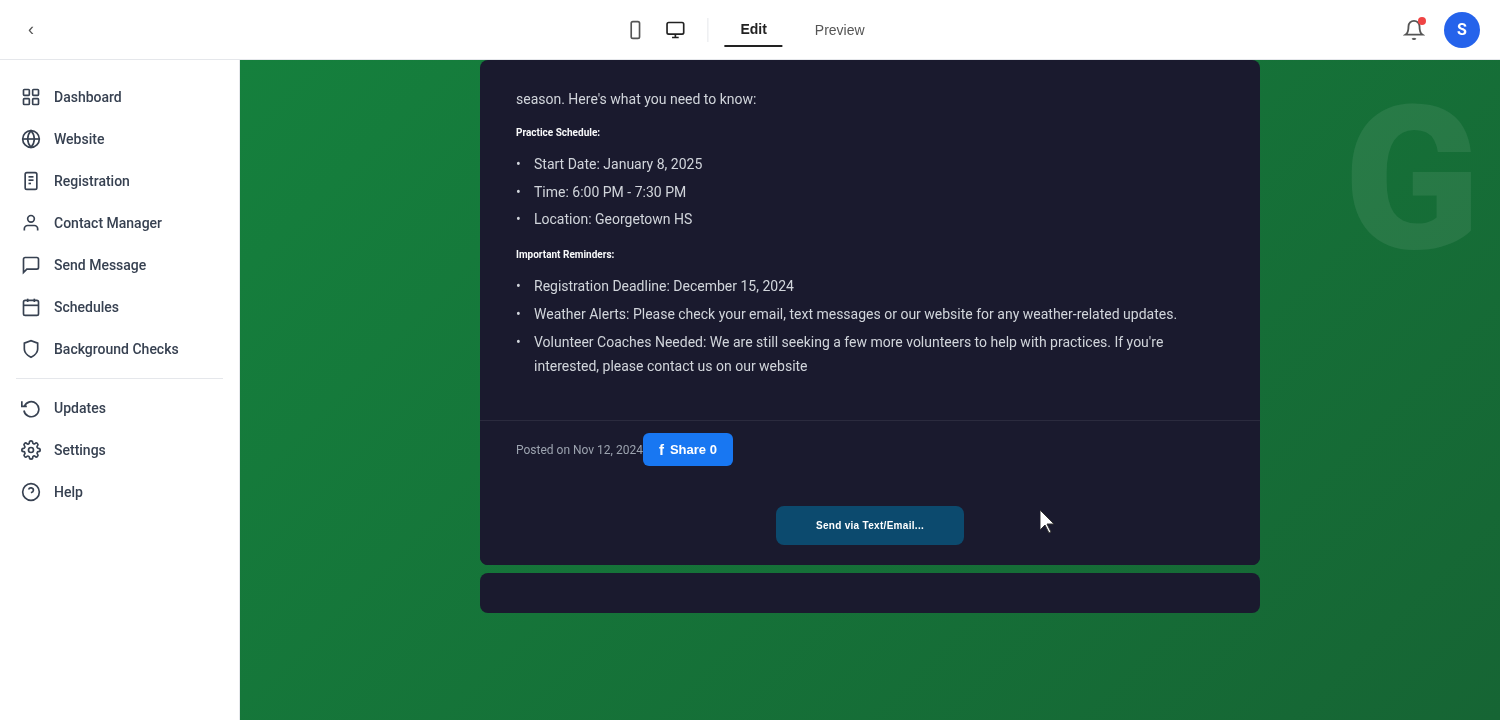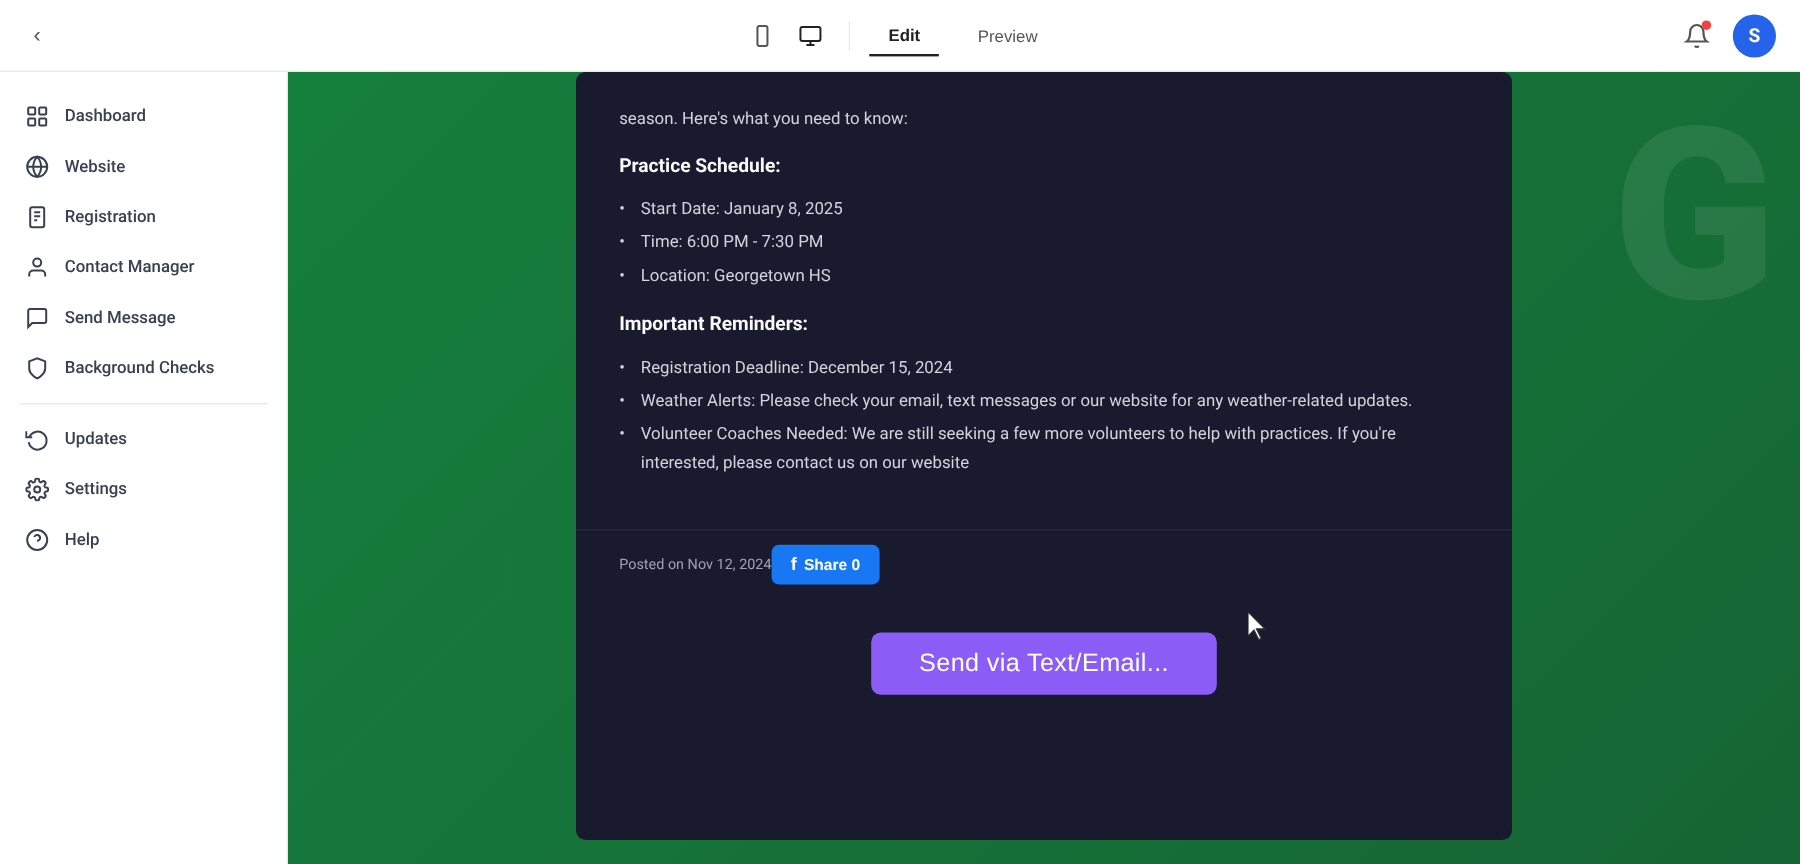--- a/index.html
+++ b/index.html
@@ -209,21 +209,21 @@
     
     .article-container {
       position: absolute;
       top: 0;
       left: 50%;
       transform: translateX(-50%);
       width: 780px;
       height: 100%;
       overflow-y: auto;
       display: flex;
-      flex-direction: row;
+      flex-direction: column;
       gap: 0;
       padding-bottom: 20px;
     }
     .article-card {
       background: #1a1a2e;
       color: #e5e7eb;
       border-radius: 8px;
       overflow: hidden;
       margin-bottom: 0;
     }
@@ -247,21 +247,21 @@
       margin-bottom: 4px;
     }
     .article-body ul li::before {
       content: '•';
       position: absolute;
       left: 0;
     }
     .article-section-title {
       font-weight: 700;
       color: #f9fafb;
-      font-size: 16px;
+      font-size: 10px;
       margin-bottom: 10px;
       margin-top: 4px;
     }
     .article-footer {
       display: flex;
       align-items: center;
       justify-content: flex-start;
       padding: 12px 36px 20px;
       border-top: 1px solid rgba(255,255,255,0.08);
       margin-top: 8px;
@@ -288,27 +288,27 @@
       font-size: 15px;
     }
 
     .send-btn-container {
       display: flex;
       justify-content: center;
       padding: 20px;
       background: #1a1a2e;
     }
     .send-btn {
-      background: #8b5cf6;
+      background: #0c4a6e;
       color: #fff;
       border: none;
       border-radius: 8px;
       padding: 14px 40px;
-      font-size: 21px;
-      font-weight: 400;
+      font-size: 10px;
+      font-weight: 700;
       cursor: pointer;
       letter-spacing: 0.3px;
     }
 
     .article-card-2 {
       background: #1a1a2e;
       color: #e5e7eb;
       border-radius: 8px;
       overflow: hidden;
       margin-top: 8px;
@@ -408,20 +408,31 @@
 
     <div class="sidebar-item">
       <span class="sidebar-icon">
         <svg viewBox="0 0 24 24" fill="none" stroke="currentColor" stroke-width="2">
           <path d="M21 15a2 2 0 0 1-2 2H7l-4 4V5a2 2 0 0 1 2-2h14a2 2 0 0 1 2 2z"></path>
         </svg>
       </span>
       <span>Send Message</span>
     </div>
 
+    <div class="sidebar-item">
+      <span class="sidebar-icon">
+        <svg viewBox="0 0 24 24" fill="none" stroke="currentColor" stroke-width="2">
+          <rect x="3" y="4" width="18" height="18" rx="2"></rect>
+            <line x1="16" y1="2" x2="16" y2="6"></line>
+          <line x1="8" y1="2" x2="8" y2="6"></line>
+            <line x1="3" y1="10" x2="21" y2="10"></line>
+        </svg>
+      </span>
+      <span>Schedules</span>
+    </div>
 
     <div class="sidebar-item">
       <span class="sidebar-icon">
         <svg viewBox="0 0 24 24" fill="none" stroke="currentColor" stroke-width="2">
           <path d="M12 22s8-4 8-10V5l-8-3-8 3v7c0 6 8 10 8 10z"></path>
         </svg>
       </span>
       <span>Background Checks</span>
     </div>
 

